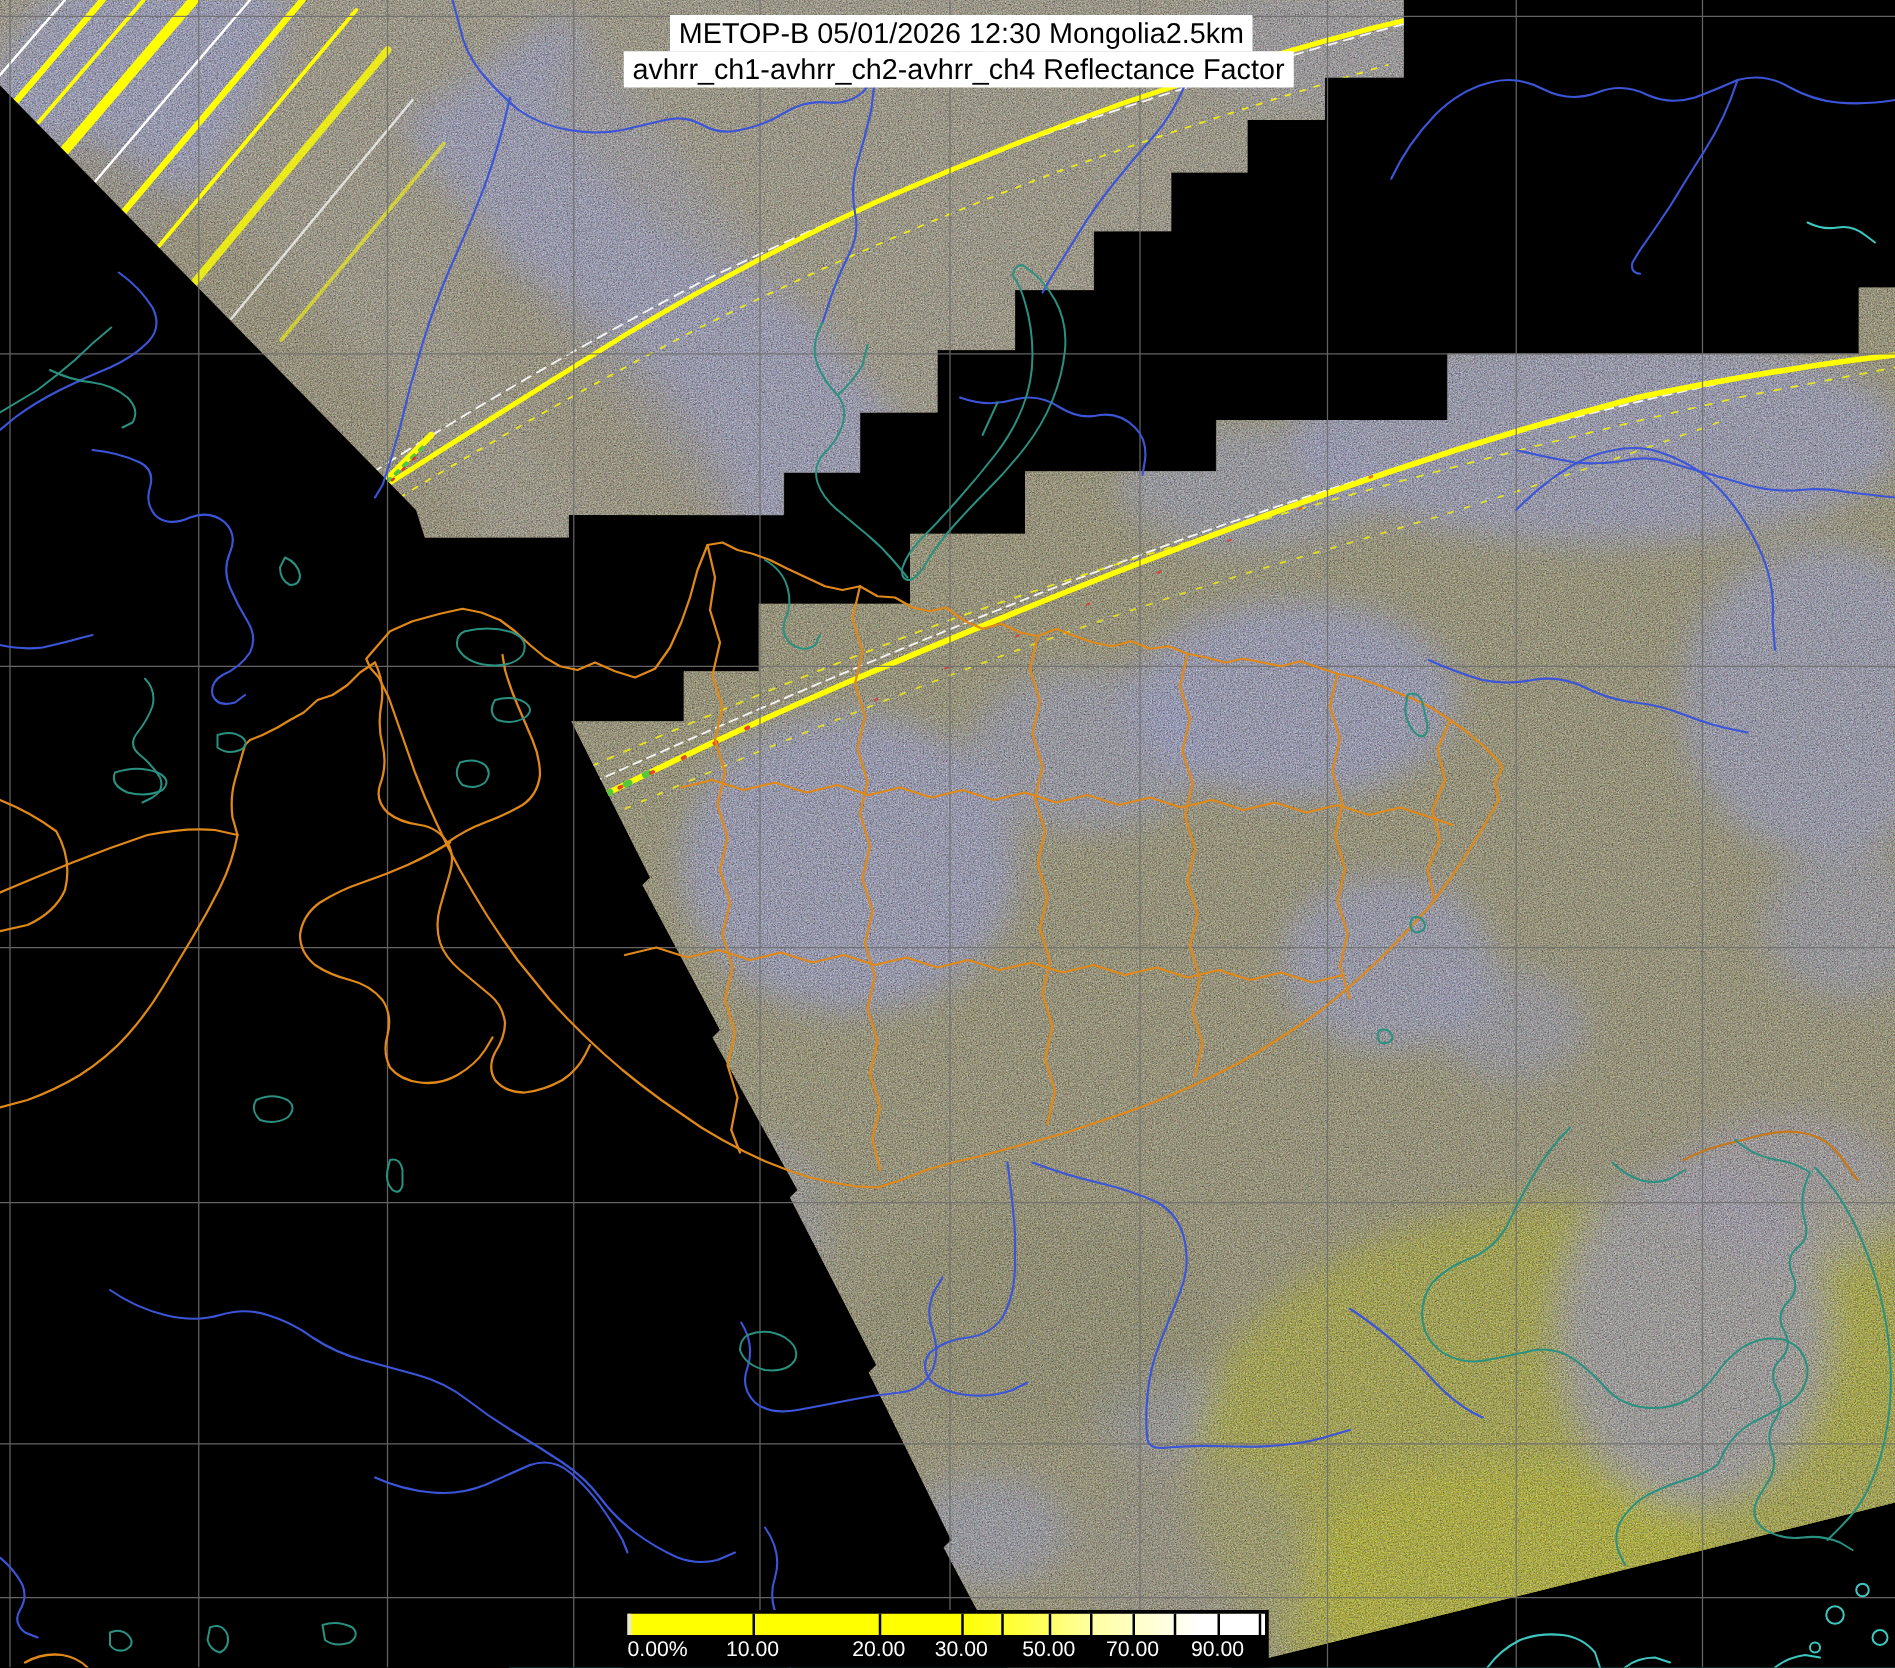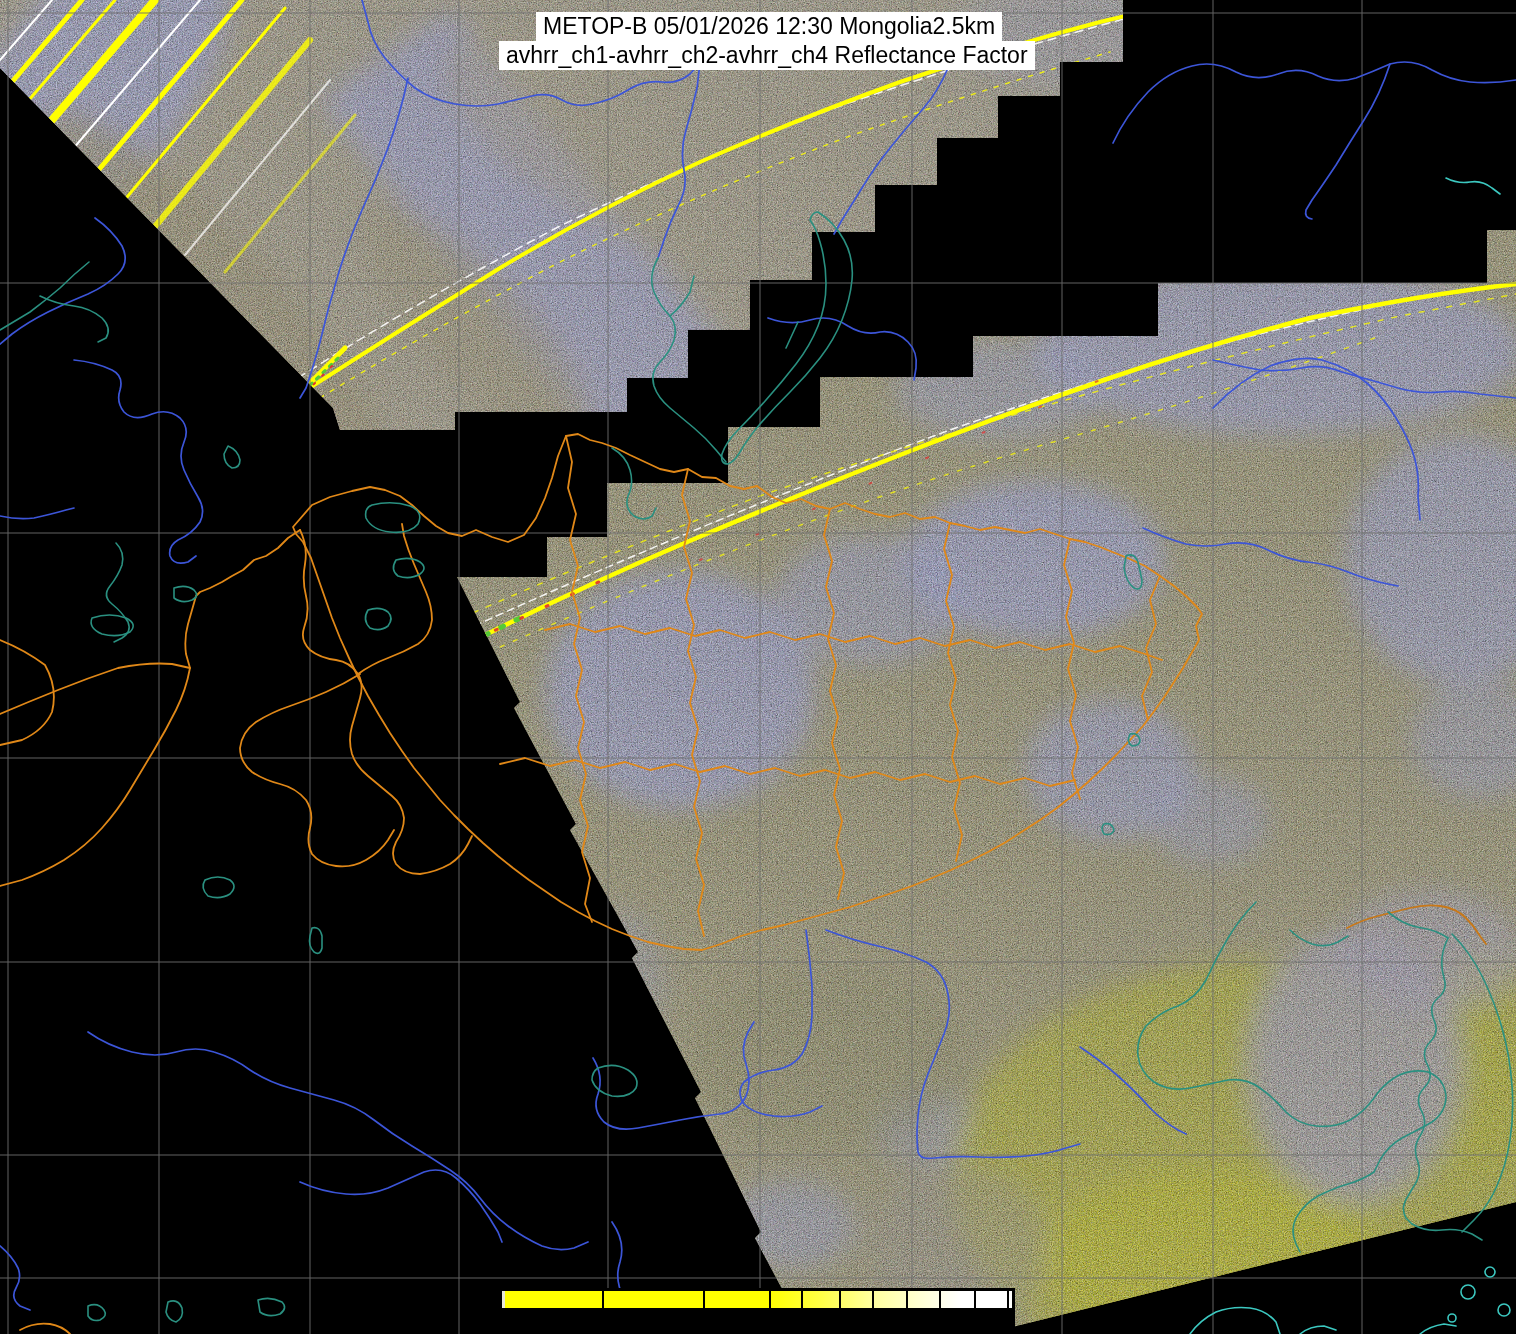--- a/index.html
+++ b/index.html
@@ -267,15 +267,24 @@
         <div class="cb-tick" style="left: 201px;"></div>
         <div class="cb-tick" style="left: 267px;"></div>
         <div class="cb-tick" style="left: 299px;"></div>
         <div class="cb-tick" style="left: 337px;"></div>
         <div class="cb-tick" style="left: 370px;"></div>
         <div class="cb-tick" style="left: 404px;"></div>
         <div class="cb-tick" style="left: 437px;"></div>
         <div class="cb-tick" style="left: 472px;"></div>
         <div class="cb-tick" style="left: 505px;"></div>
       </div>
+  <div id="cb-labels">
+        <div class="cb-label left" style="left: 0px;">0.00%</div>
+        <div class="cb-label" style="left: 100px;">10.00</div>
+        <div class="cb-label" style="left: 201px;">20.00</div>
+        <div class="cb-label" style="left: 267px;">30.00</div>
+        <div class="cb-label" style="left: 337px;">50.00</div>
+        <div class="cb-label" style="left: 404px;">70.00</div>
+        <div class="cb-label" style="left: 472px;">90.00</div>
+      </div>
 </div>
 
 </div>
 
 </body></html>

